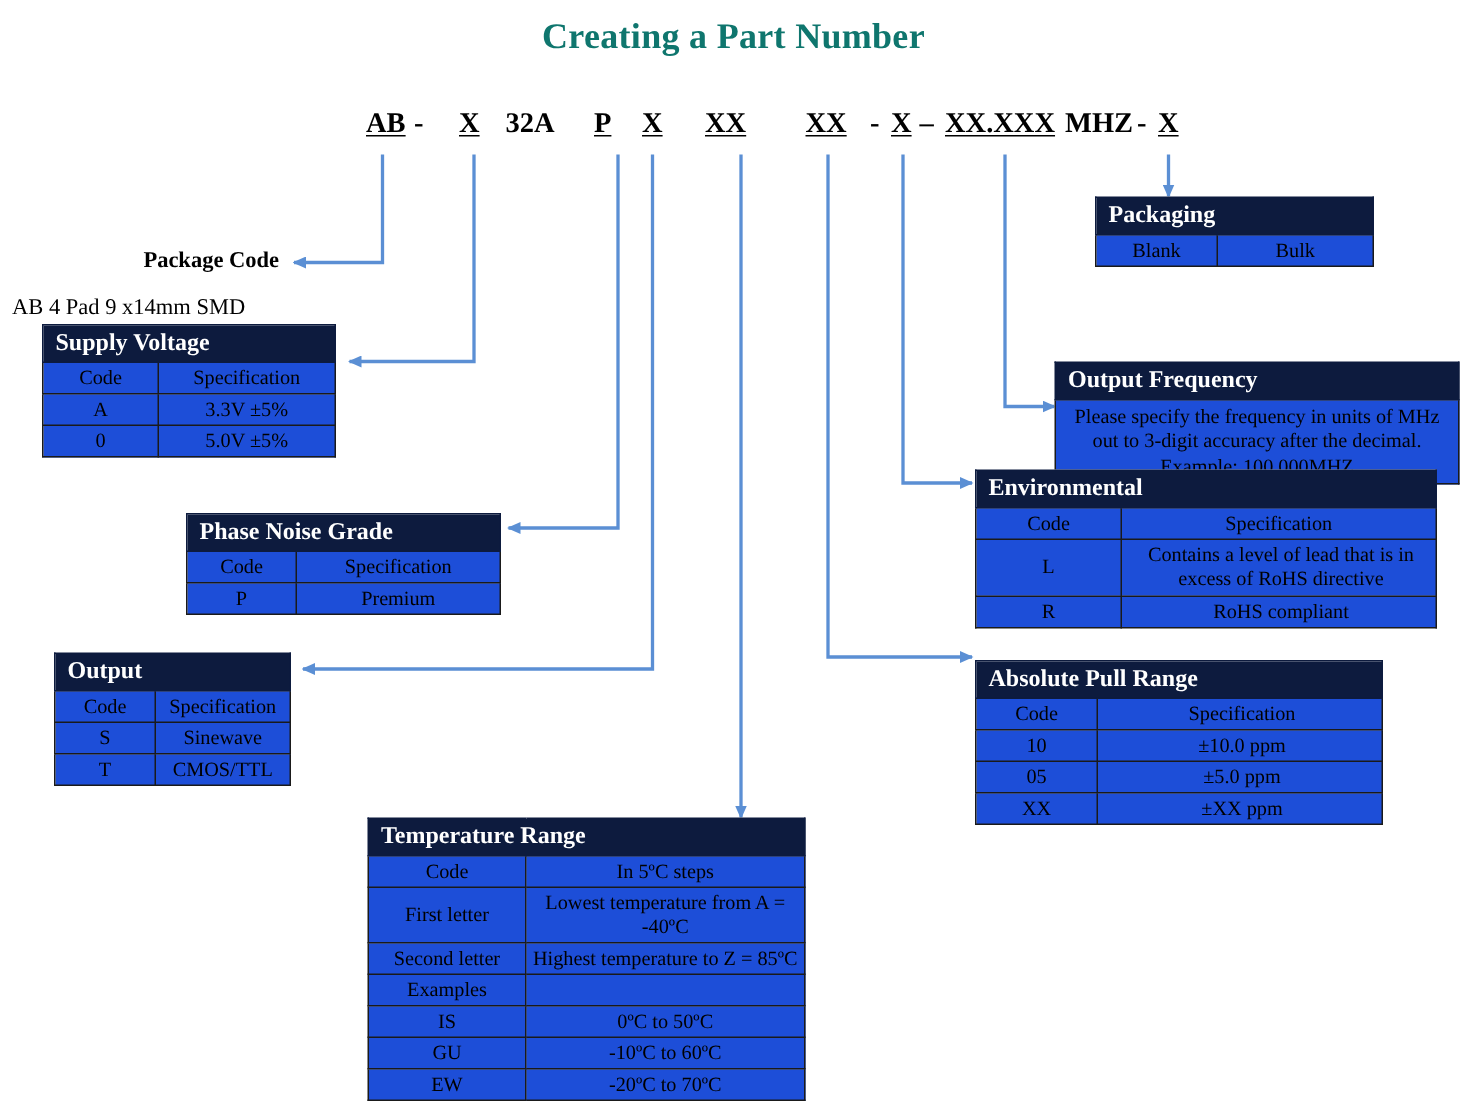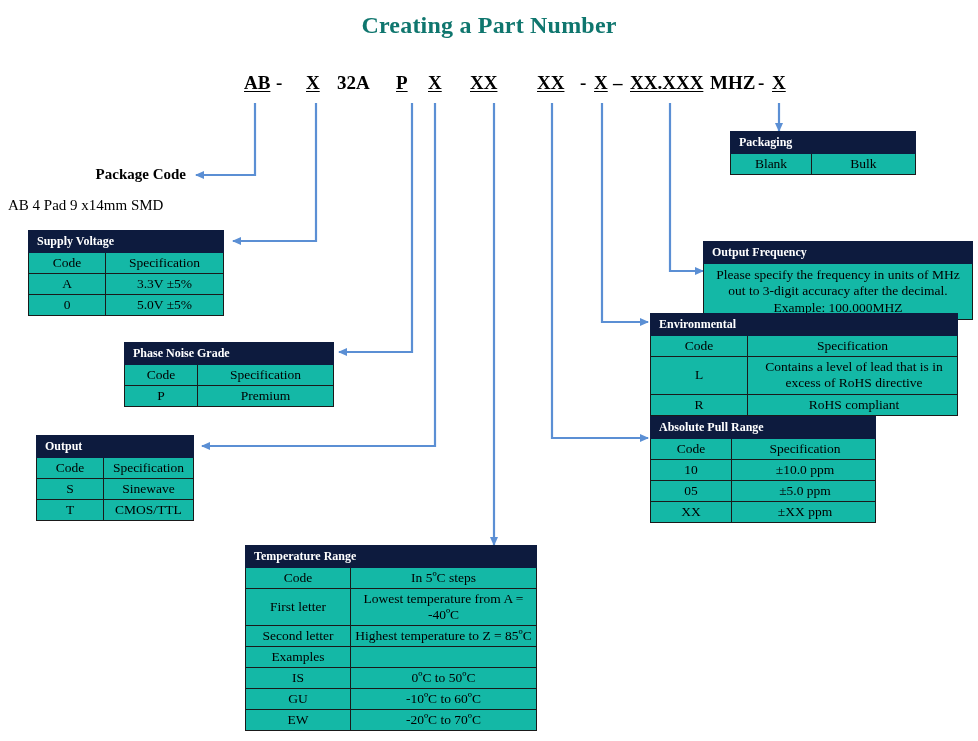--- a/index.html
+++ b/index.html
@@ -36,31 +36,31 @@
   #lines{position:absolute;left:0;top:0;width:978px;height:741px;pointer-events:none;}
 
   
   .tbl{position:absolute;border-collapse:collapse;background:#fff;}
   .tbl td,.tbl th{
     border:1px solid #1a1a1a;
     font-size:13.5px;
     padding:2px 4px;
     text-align:center;
     vertical-align:middle;
-    background:#14b8a6;
+    background:#1d4ed8;
     font-weight:normal;
   }
   .tbl .hdr{
     background:#0d1b3e;
     color:#ffffff;
     font-weight:bold;
     text-align:left;
     padding:3px 8px;
     border:1px solid #0d1b3e;
-    font-size:12px;
+    font-size:16px;
   }
   .tbl td.left{text-align:center;padding-left:7px;}
 
   
   .pkglabel{position:absolute;}
   .pkglabel .b{font-size:15px;font-weight:bold;text-align:right;}
   .pkglabel .n{font-size:15px;font-weight:normal;text-align:left;margin-top:14px;}
 </style>
 </head>
 <body>
@@ -113,21 +113,21 @@
 
       <path d="M779,103 L779,131"></path>
     </g>
   </svg>
 
   <div class="pkglabel" style="left:8px;top:166px;width:178px;">
     <div class="b">Package Code</div>
     <div class="n">AB 4 Pad 9 x14mm SMD</div>
   </div>
 
-  <table class="tbl" style="left:28px;top:230px;width:196px;">
+  <table class="tbl" style="left:28px;top:216px;width:196px;">
     <tbody>
         <tr>
           <td class="hdr" colspan="2">Supply Voltage</td>
         </tr>
     <tr>
       <td style="width:68px">Code</td>
       <td>Specification</td>
     </tr>
     <tr>
       <td>A</td>
@@ -248,21 +248,21 @@
       <td>L</td>
       <td class="left" style="line-height:1.22">Contains a level of lead that is in excess of RoHS directive</td>
     </tr>
     <tr>
       <td>R</td>
       <td class="left">RoHS compliant</td>
     </tr>
   </tbody>
     </table>
 
-  <table class="tbl" style="left:650px;top:416px;width:226px;padding-left:16px;">
+  <table class="tbl" style="left:650px;top:440px;width:272px;padding-left:16px;">
     <tbody>
         <tr>
           <td class="hdr" colspan="2">Absolute Pull Range</td>
         </tr>
     <tr>
       <td style="width:72px">Code</td>
       <td class="left">Specification</td>
     </tr>
     <tr>
       <td>10</td>

